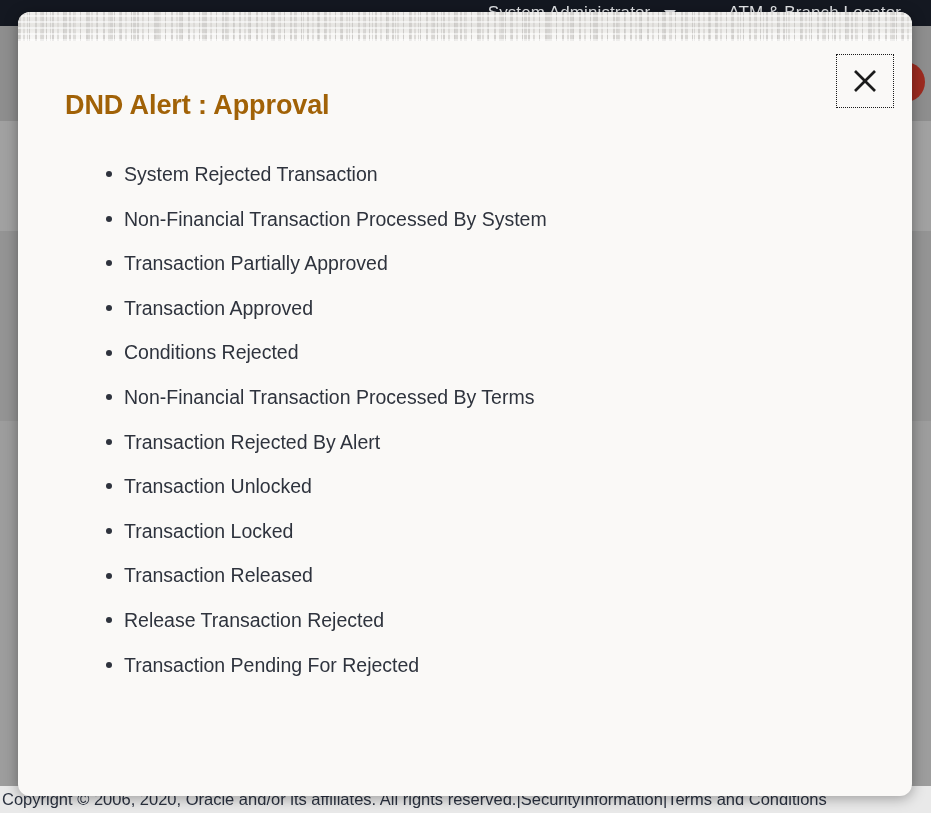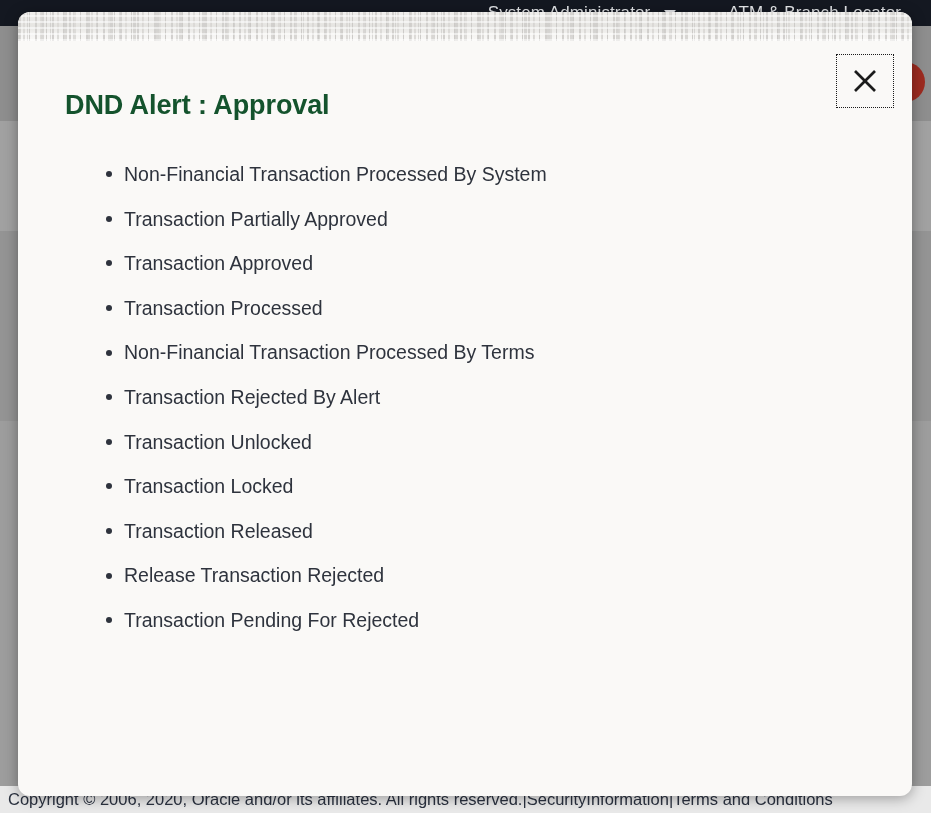--- a/index.html
+++ b/index.html
@@ -97,21 +97,20 @@
   .app-footer {
     position: absolute;
     left: 0;
     top: 786px;
     width: 931px;
     height: 27px;
     background: #e9e9e9;
     display: flex;
     align-items: center;
     overflow: hidden;
-    padding-left: 6px;
   }
   .app-footer-text {
     color: #2b3240;
     font-size: 16.5px;
     white-space: nowrap;
     padding-left: 2px;
   }
 
   
   #modal-overlay {
@@ -178,21 +177,21 @@
     cursor: pointer;
   }
   .modal-close-button svg { display: block; }
 
   .modal-title {
     position: absolute;
     left: 47px;
     top: 78px;
     font-size: 27px;
     font-weight: bold;
-    color: #14532d;
+    color: #a16207;
     letter-spacing: -0.1px;
   }
 
   .modal-body {
     position: absolute;
     left: 47px;
     top: 140px;
     right: 30px;
   }
 
@@ -259,33 +258,37 @@
         <line x1="23" y1="3" x2="3" y2="23" stroke="#1b1b1b" stroke-width="2.6" stroke-linecap="butt"></line>
       </svg>
     </div>
 
     <div class="modal-title">DND Alert : Approval</div>
 
     <div class="modal-body">
       <ul class="alert-list">
         <li class="alert-list-item">
           <span class="bullet"></span>
+          <span>System Rejected Transaction</span>
+        </li>
+        <li class="alert-list-item">
+          <span class="bullet"></span>
           <span>Non-Financial Transaction Processed By System</span>
         </li>
         <li class="alert-list-item">
           <span class="bullet"></span>
           <span>Transaction Partially Approved</span>
         </li>
         <li class="alert-list-item">
           <span class="bullet"></span>
           <span>Transaction Approved</span>
         </li>
         <li class="alert-list-item">
           <span class="bullet"></span>
-          <span>Transaction Processed</span>
+          <span>Conditions Rejected</span>
         </li>
         <li class="alert-list-item">
           <span class="bullet"></span>
           <span>Non-Financial Transaction Processed By Terms</span>
         </li>
         <li class="alert-list-item">
           <span class="bullet"></span>
           <span>Transaction Rejected By Alert</span>
         </li>
         <li class="alert-list-item">

